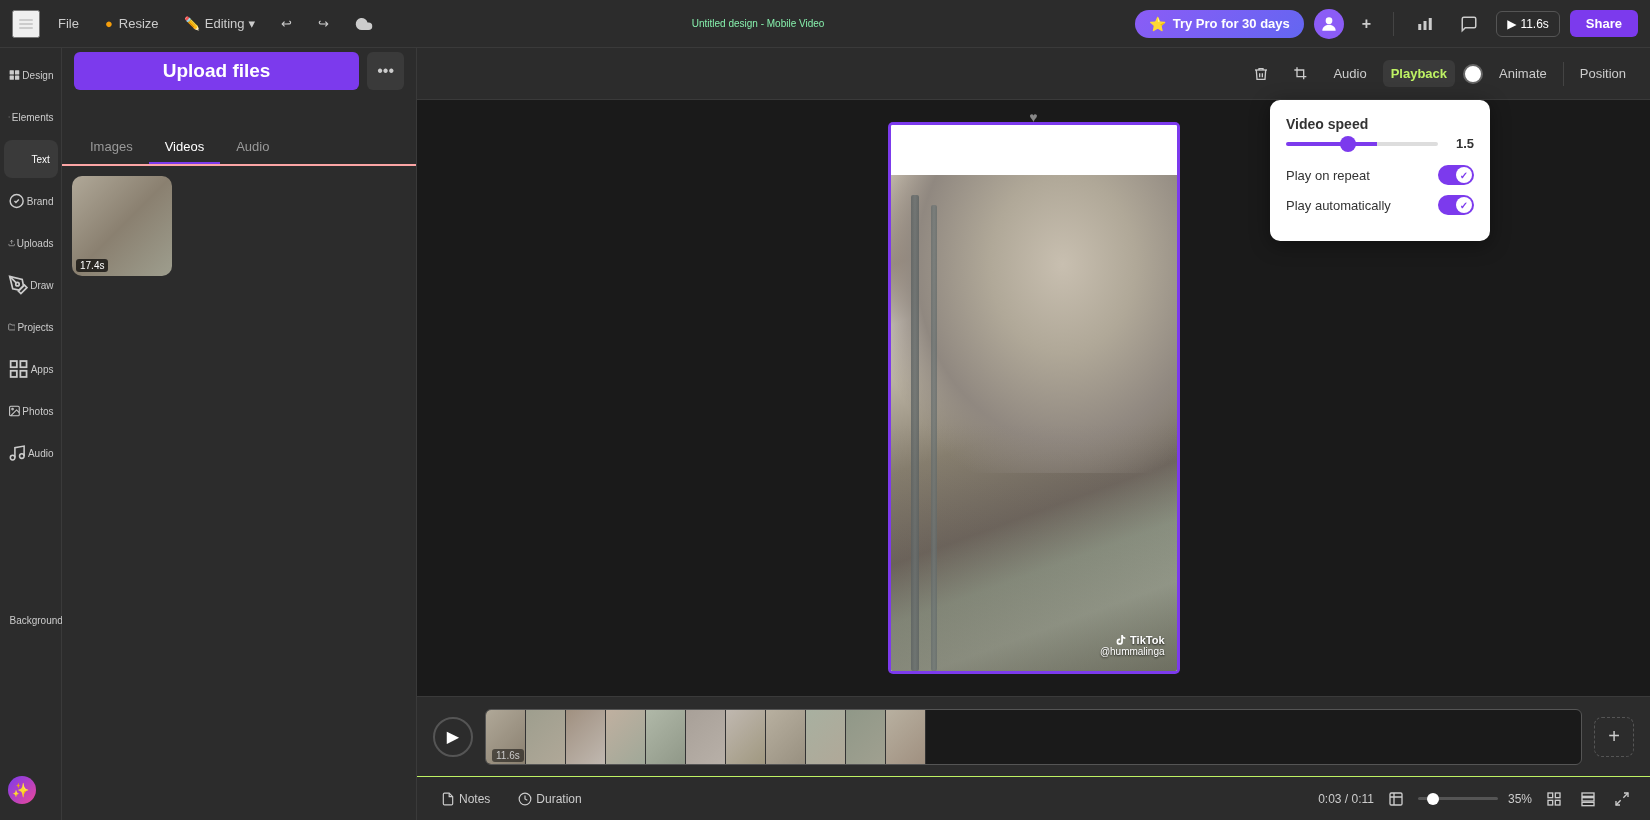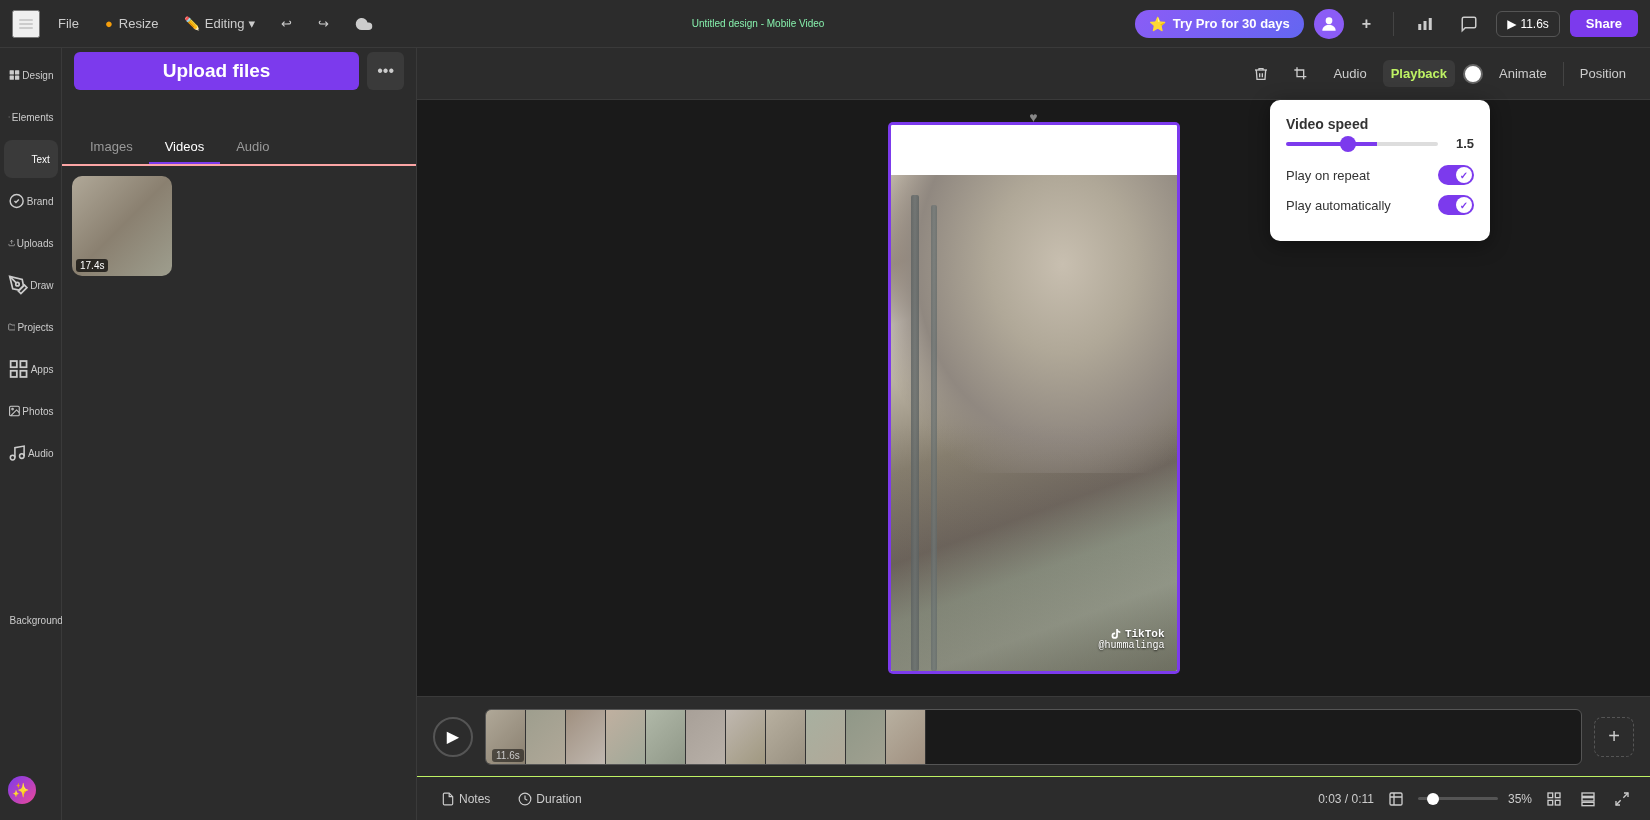--- a/index.html
+++ b/index.html
@@ -53,21 +53,21 @@
     
     .canvas-area { flex: 1; display: flex; flex-direction: column; position: relative; background: #1a1a1a; overflow: hidden; }
     .toolbar-strip { height: 52px; background: #2c2c2c; border-bottom: 1px solid #3a3a3a; display: flex; align-items: center; justify-content: flex-end; padding: 0 16px; gap: 8px; }
     .tool-btn { background: none; border: none; color: #ccc; cursor: pointer; padding: 6px 8px; border-radius: 6px; font-size: 13px; display: flex; align-items: center; gap: 4px; }
     .tool-btn-active { background: #3a3a3a; color: #bef264; font-weight: 600; }
     .color-dot { width: 20px; height: 20px; border-radius: 50%; background: #fff; border: 2px solid #666; cursor: pointer; }
     .canvas-main { flex: 1; display: flex; align-items: center; justify-content: center; position: relative; overflow: hidden; }
     .canvas-frame { width: 290px; height: 550px; background: #fff; border: 2px solid #7c3aed; border-radius: 4px; position: relative; overflow: hidden; box-shadow: 0 0 0 1px #7c3aed; }
     .canvas-frame-inner { width: 100%; height: 100%; background: #f5f5f5; position: relative; }
     .video-content { position: absolute; top: 50px; left: 0; right: 0; bottom: 0; background: #888; overflow: hidden; }
-    .tiktok-watermark { position: absolute; bottom: 20px; right: 12px; color: #fff; font-size: 11px; text-align: right; text-shadow: 0 1px 2px rgba(0,0,0,0.8); font-family: Liberation Mono, monospace; }
+    .tiktok-watermark { position: absolute; bottom: 14px; right: 12px; color: #fff; font-size: 11px; text-align: right; text-shadow: 0 1px 2px rgba(0,0,0,0.8); }
     .heart-indicator { position: absolute; top: -14px; left: 50%; transform: translateX(-50%); color: #888; font-size: 14px; }
 
     
     .speed-popup { position: absolute; top: 52px; right: 160px; background: #fff; color: #333; border-radius: 10px; padding: 16px; width: 220px; box-shadow: 0 4px 20px rgba(0,0,0,0.4); z-index: 100; }
     .speed-popup-title { font-size: 14px; font-weight: 600; margin-bottom: 4px; }
     .speed-slider-row { display: flex; align-items: center; gap: 8px; margin-bottom: 14px; }
     .speed-slider { flex: 1; -webkit-appearance: none; height: 4px; border-radius: 2px; background: linear-gradient(to right, #7c3aed 60%, #ddd 60%); outline: none; cursor: pointer; }
     .speed-slider::-webkit-slider-thumb { -webkit-appearance: none; width: 16px; height: 16px; border-radius: 50%; background: #7c3aed; cursor: pointer; }
     .speed-value { font-size: 13px; font-weight: 600; min-width: 28px; text-align: right; }
     .toggle-row { display: flex; align-items: center; justify-content: space-between; margin-bottom: 10px; font-size: 13px; }

